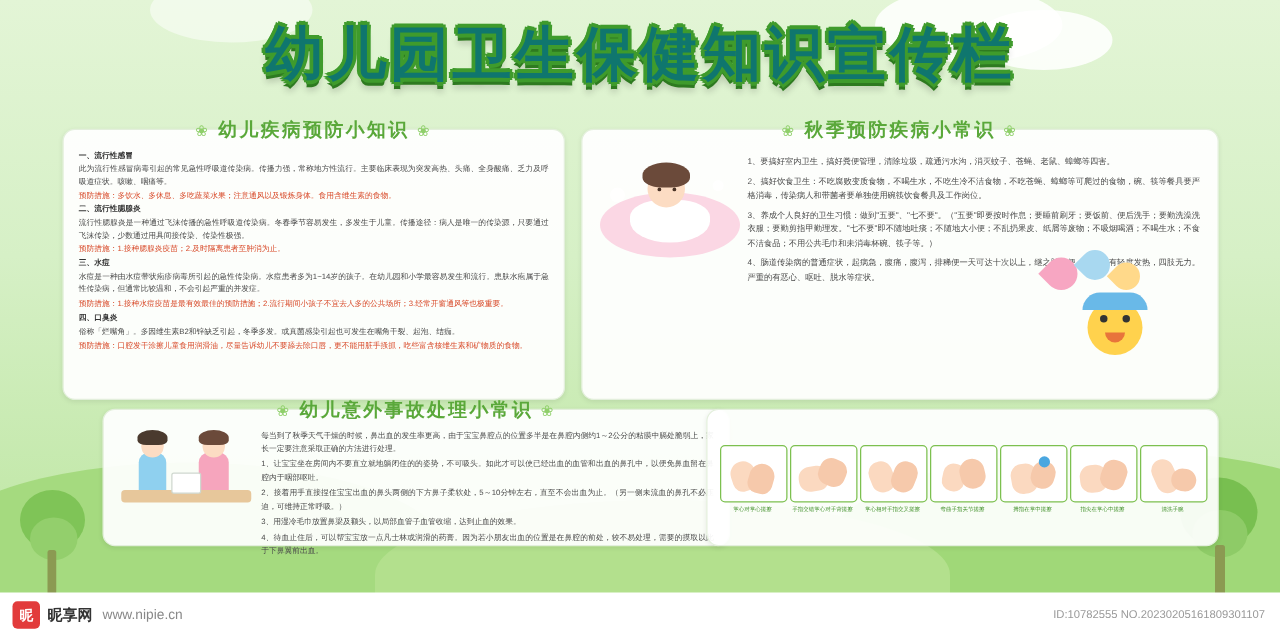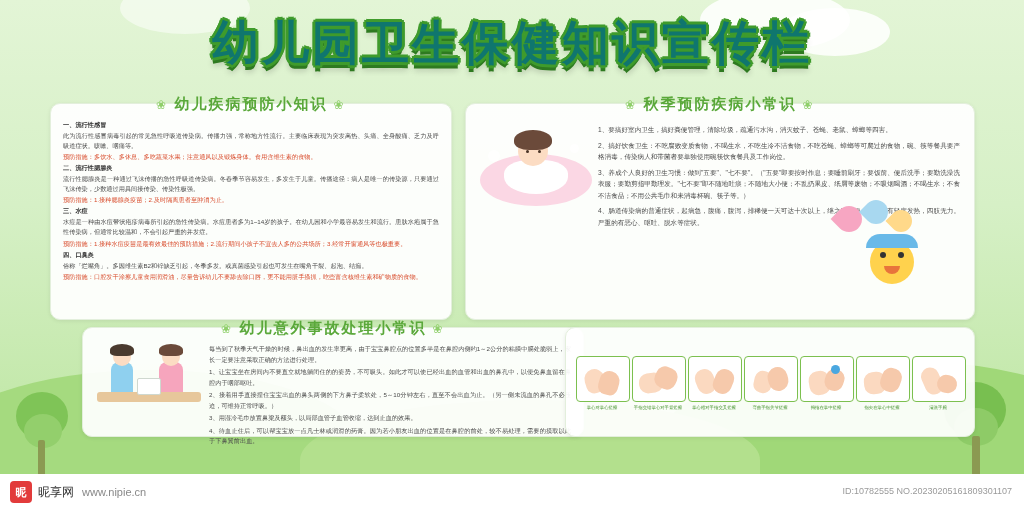--- a/index.html
+++ b/index.html
@@ -71,21 +71,21 @@
   }
   .hand{position:absolute;}
 
   
   .illus{position:absolute;}
 
   
   .footer{position:absolute;left:0;bottom:0;width:1024px;height:38px;background:#ffffff;}
   .logo{position:absolute;left:10px;top:7px;display:flex;align-items:center;gap:6px;}
   .logo .mark{width:22px;height:22px;border-radius:4px;background:#e23b3b;color:#fff;font-size:11px;display:flex;align-items:center;justify-content:center;font-weight:bold;}
-  .logo .txt{font-size:12px;color:#333;font-weight:normal;}
+  .logo .txt{font-size:12px;color:#333;font-weight:bold;}
   .logo .url{font-size:11px;color:#888;margin-left:2px;}
   .footer .idtext{position:absolute;right:12px;top:12px;font-size:9px;color:#9a9a9a;margin-left:32px;}
 </style>
 </head>
 <body>
 
 <div class="stage">
 
   <div class="bg-sky2"></div>
   <div class="cloud" style="left:700px;top:-10px;width:150px;height:60px;"></div>

